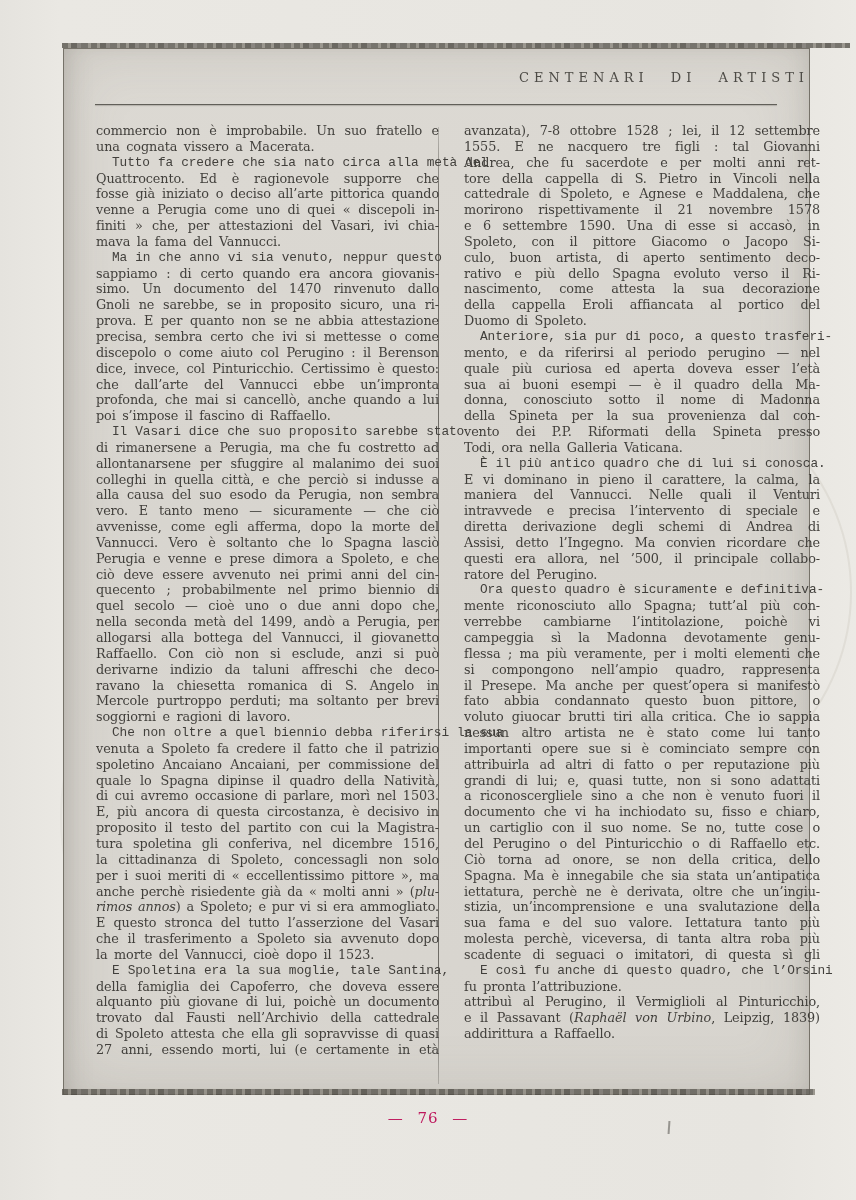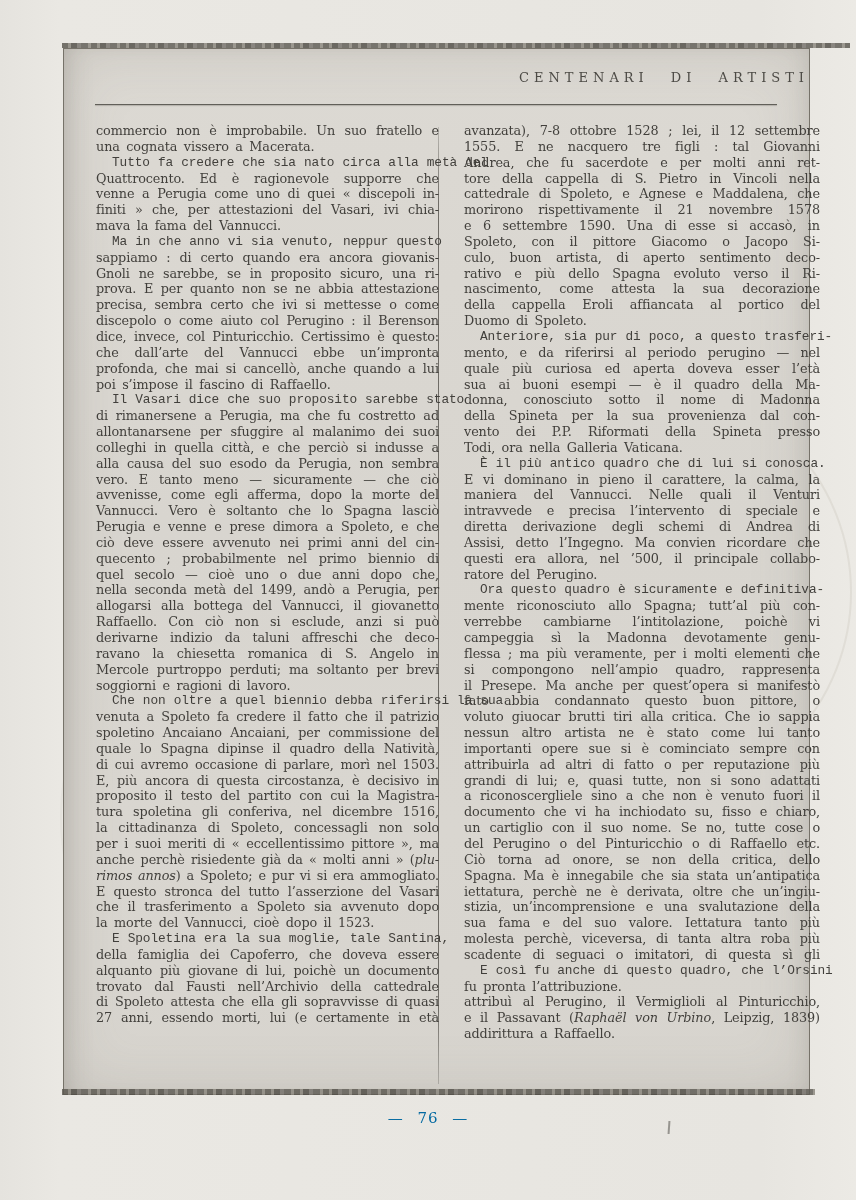--- a/index.html
+++ b/index.html
@@ -34,21 +34,21 @@
     position:absolute;top:74px;font-size:12.8px;line-height:15.85px;color:#413f3b;
     letter-spacing:-0.1px;word-spacing:0.5px;
   }
   .col.left{left:32px;width:343px;}
   .col.right{left:400px;width:356px;}
   .line{text-align:justify;text-align-last:justify;white-space:nowrap;}
   .line.indent{padding-left:16px;font-family:Liberation Mono, monospace;}
   .line.para-end{text-align-last:left;word-spacing:2.5px;}
   .page-number{
     position:absolute;left:0;top:1109px;width:100%;text-align:center;
-    font-size:15px;word-spacing:8px;color:#0369a1;letter-spacing:1px;
+    font-size:15px;word-spacing:8px;color:#be185d;letter-spacing:1px;
   }
   .ring{position:absolute;border-radius:50%;pointer-events:none;}
   .ring.r1{left:100px;top:250px;width:640px;height:590px;border:2px solid rgba(125,117,98,.09);}
   .ring.r2{left:428px;top:380px;width:420px;height:420px;border:2px solid rgba(125,117,98,.10);}
   .ring.r3{left:60px;top:600px;width:380px;height:430px;border:2px solid rgba(125,117,98,.06);}
   .ink-mark{position:absolute;left:604px;top:1072px;width:2px;height:13px;background:rgba(70,68,62,.5);transform:rotate(4deg);}
 </style>
 </head>
 <body>
 
@@ -62,25 +62,27 @@
   <div class="frame">
     <div class="running-head">CENTENARI DI ARTISTI</div>
     <div class="head-rule"></div>
     <div class="divider"></div>
 
     <div class="col left">
         <div class="line">commercio non è improbabile. Un suo fratello e</div>
         <div class="line para-end">una cognata vissero a Macerata.</div>
         <div class="line indent">Tutto fa credere che sia nato circa alla metà del</div>
         <div class="line">Quattrocento. Ed è ragionevole supporre che</div>
+        <div class="line">fosse già iniziato o deciso all’arte pittorica quando</div>
         <div class="line">venne a Perugia come uno di quei « discepoli in-</div>
         <div class="line">finiti » che, per attestazioni del Vasari, ivi chia-</div>
         <div class="line para-end">mava la fama del Vannucci.</div>
         <div class="line indent">Ma in che anno vi sia venuto, neppur questo</div>
         <div class="line">sappiamo : di certo quando era ancora giovanis-</div>
+        <div class="line">simo. Un documento del 1470 rinvenuto dallo</div>
         <div class="line">Gnoli ne sarebbe, se in proposito sicuro, una ri-</div>
         <div class="line">prova. E per quanto non se ne abbia attestazione</div>
         <div class="line">precisa, sembra certo che ivi si mettesse o come</div>
         <div class="line">discepolo o come aiuto col Perugino : il Berenson</div>
         <div class="line">dice, invece, col Pinturicchio. Certissimo è questo:</div>
         <div class="line">che dall’arte del Vannucci ebbe un’impronta</div>
         <div class="line">profonda, che mai si cancellò, anche quando a lui</div>
         <div class="line para-end">poi s’impose il fascino di Raffaello.</div>
         <div class="line indent">Il Vasari dice che suo proposito sarebbe stato</div>
         <div class="line">di rimanersene a Perugia, ma che fu costretto ad</div>

